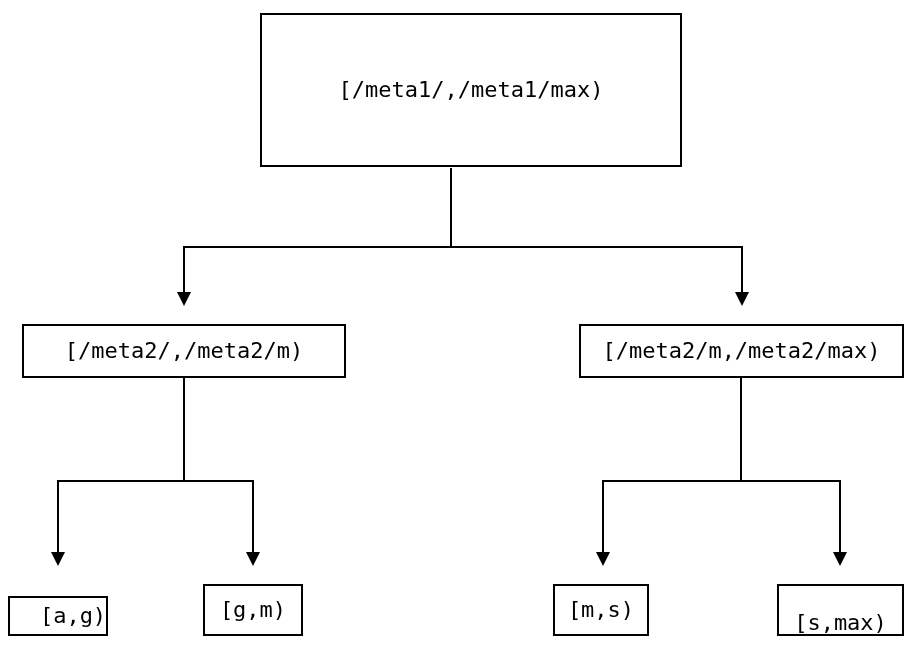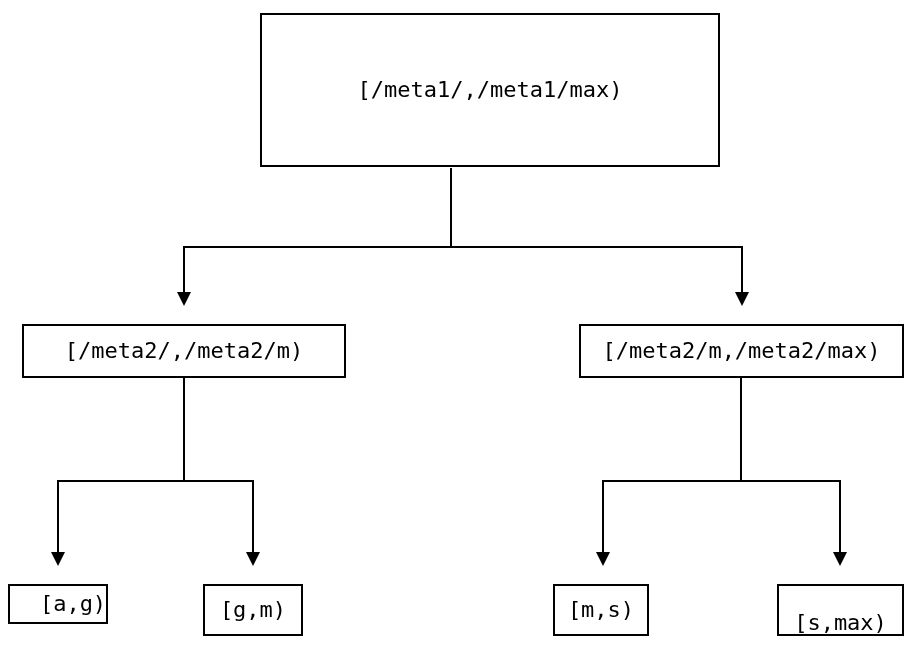--- a/index.html
+++ b/index.html
@@ -29,24 +29,24 @@
     border: 2px solid #000000;
     background: #ffffff;
     display: flex;
     align-items: center;
     justify-content: center;
     font-size: 22px;
     line-height: 1;
     color: #000000;
     white-space: nowrap;
   }
-  .node-root  { left: 260px; top: 13px;  width: 460px; height: 154px; text-align: right; }
+  .node-root  { left: 260px; top: 13px;  width: 422px; height: 154px; text-align: right; }
   .node-left  { left: 22px;  top: 324px; width: 324px; height: 54px; justify-content: center;  }
   .node-right { left: 579px; top: 324px; width: 325px; height: 54px;  }
-  .node-leaf-ag   { left: 8px;   top: 584px; width: 100px; height: 40px; padding-left: 30px; }
+  .node-leaf-ag   { left: 8px;   top: 596px; width: 100px; height: 40px; padding-left: 30px; }
   .node-leaf-gm   { left: 203px; top: 584px; width: 100px; height: 52px; }
   .node-leaf-ms   { left: 553px; top: 584px; width: 96px; height: 52px; }
   .node-leaf-smax { left: 777px; top: 584px; width: 127px; height: 52px; align-items: flex-end; }
 </style>
 </head>
 <body>
 
 <div class="canvas">
 
   <svg class="connectors" viewBox="0 0 912 652" xmlns="http://www.w3.org/2000/svg" aria-hidden="true">

